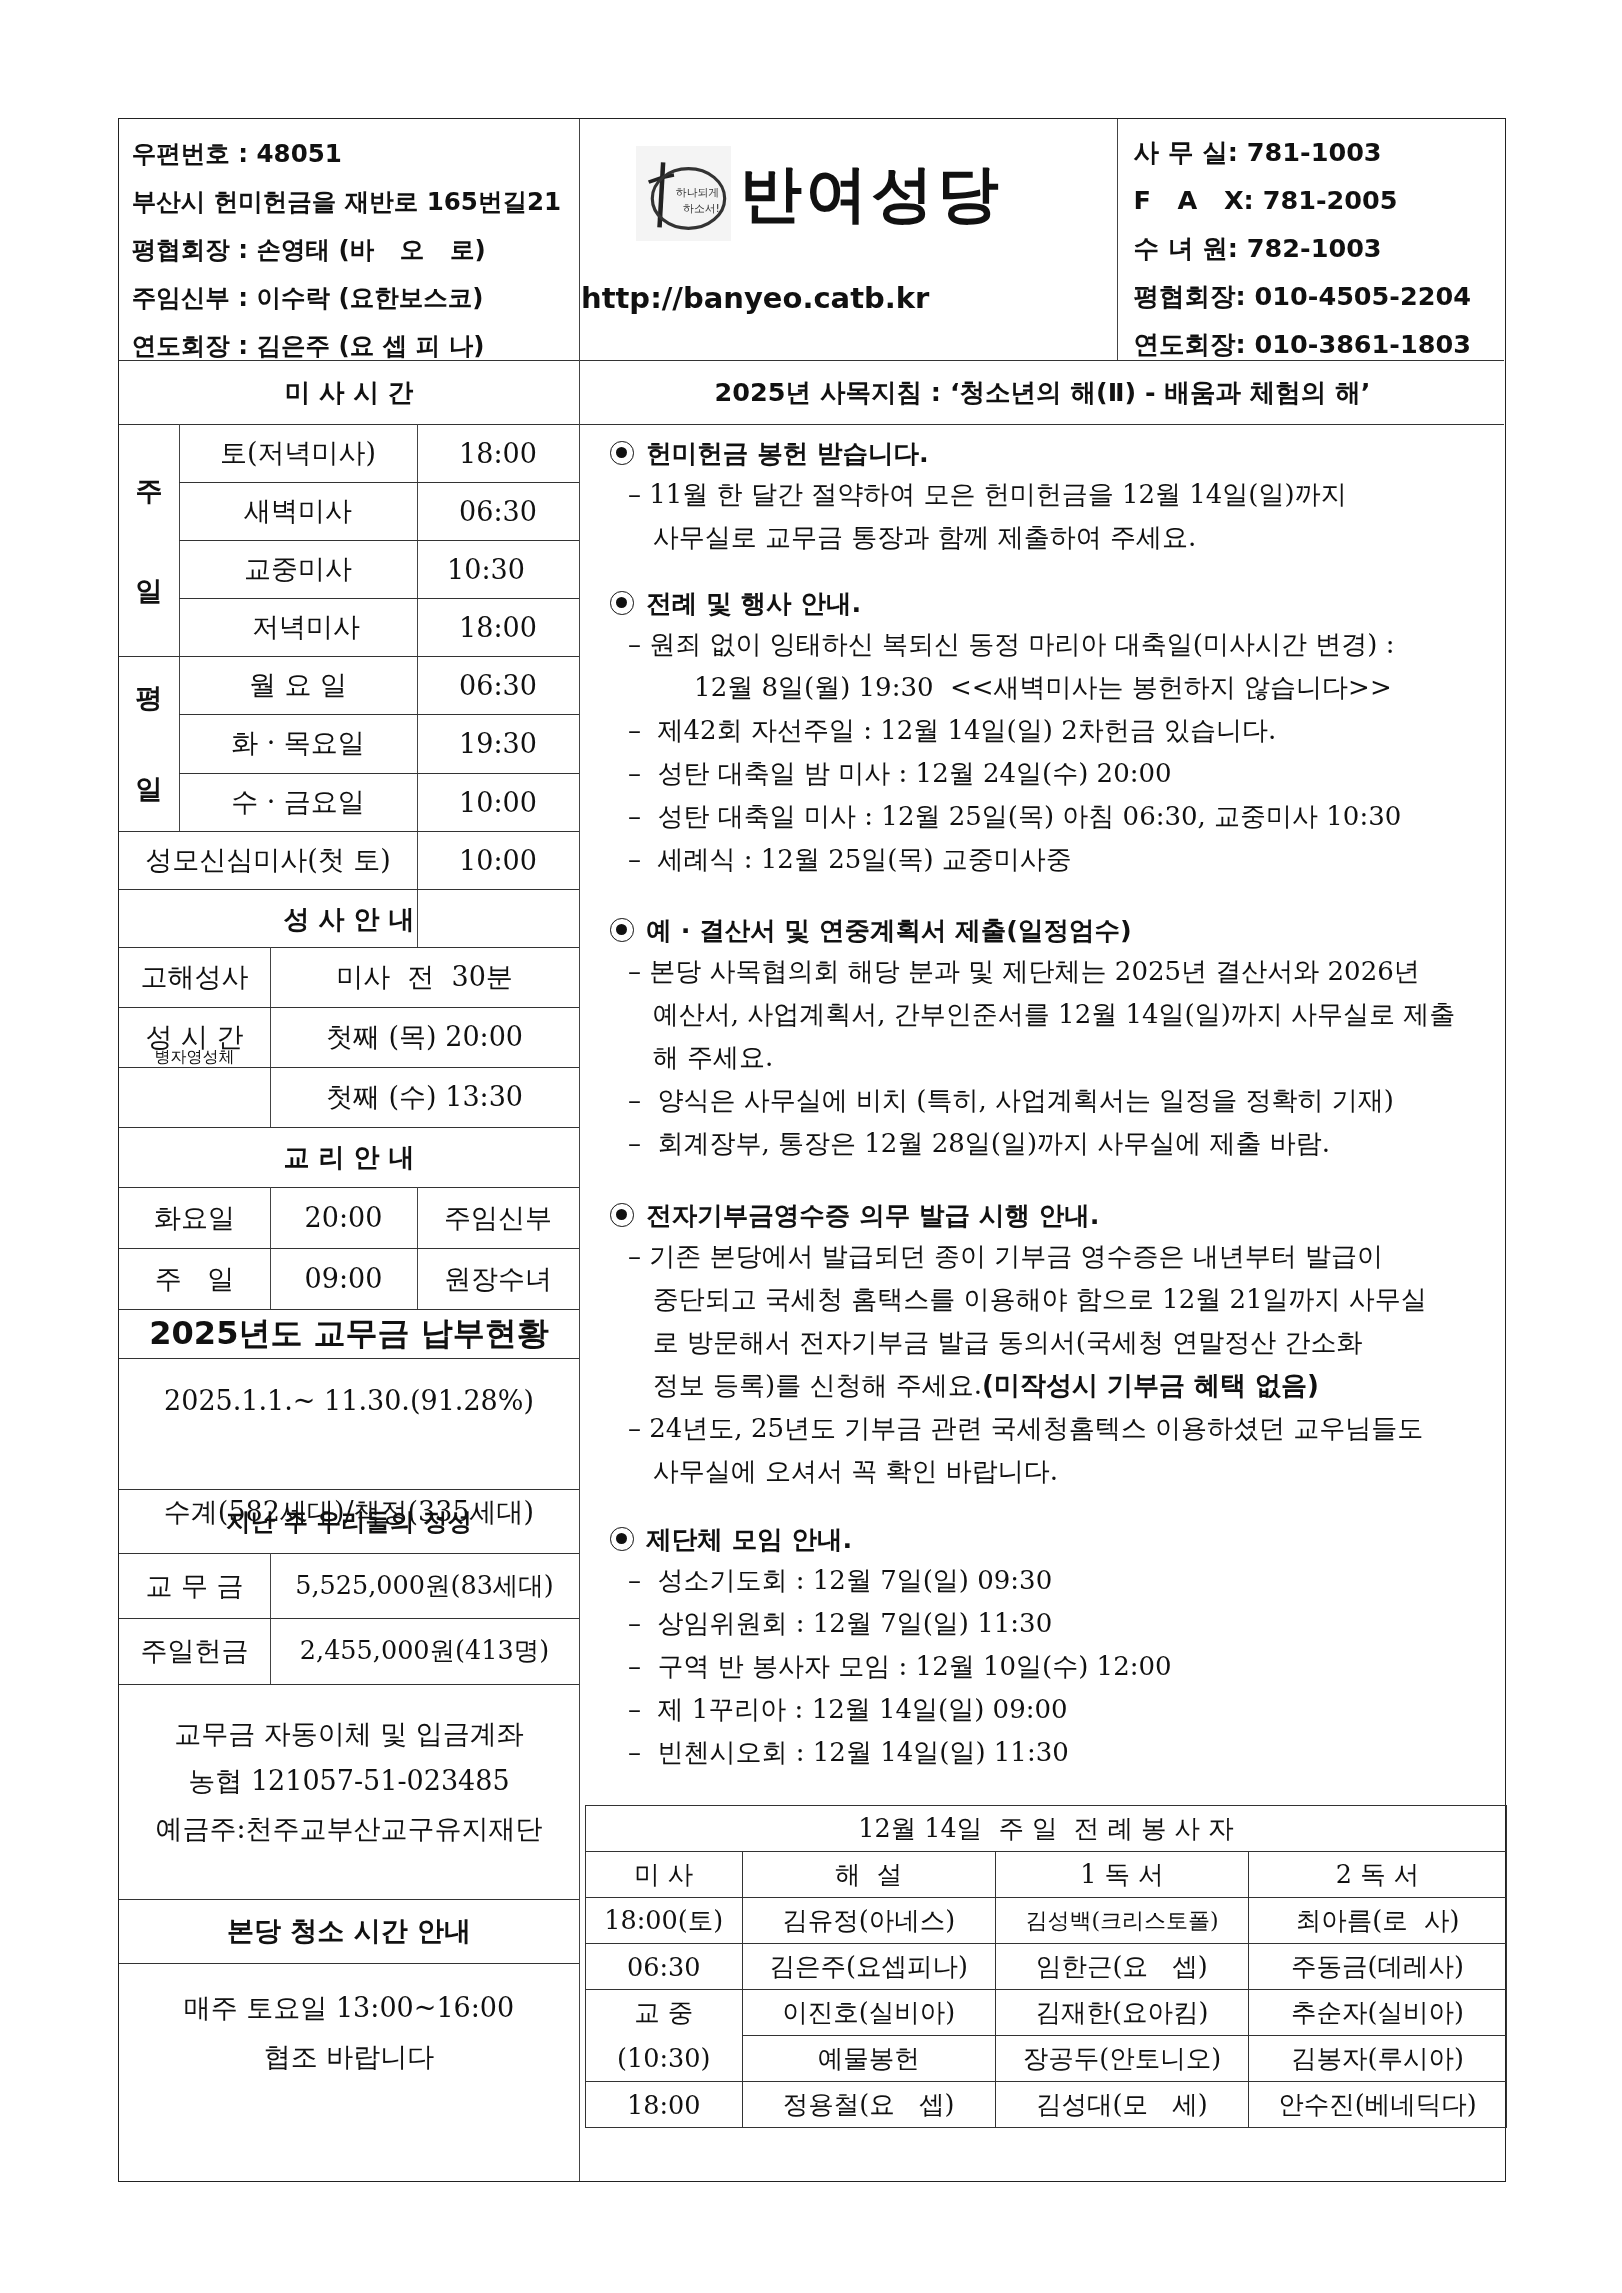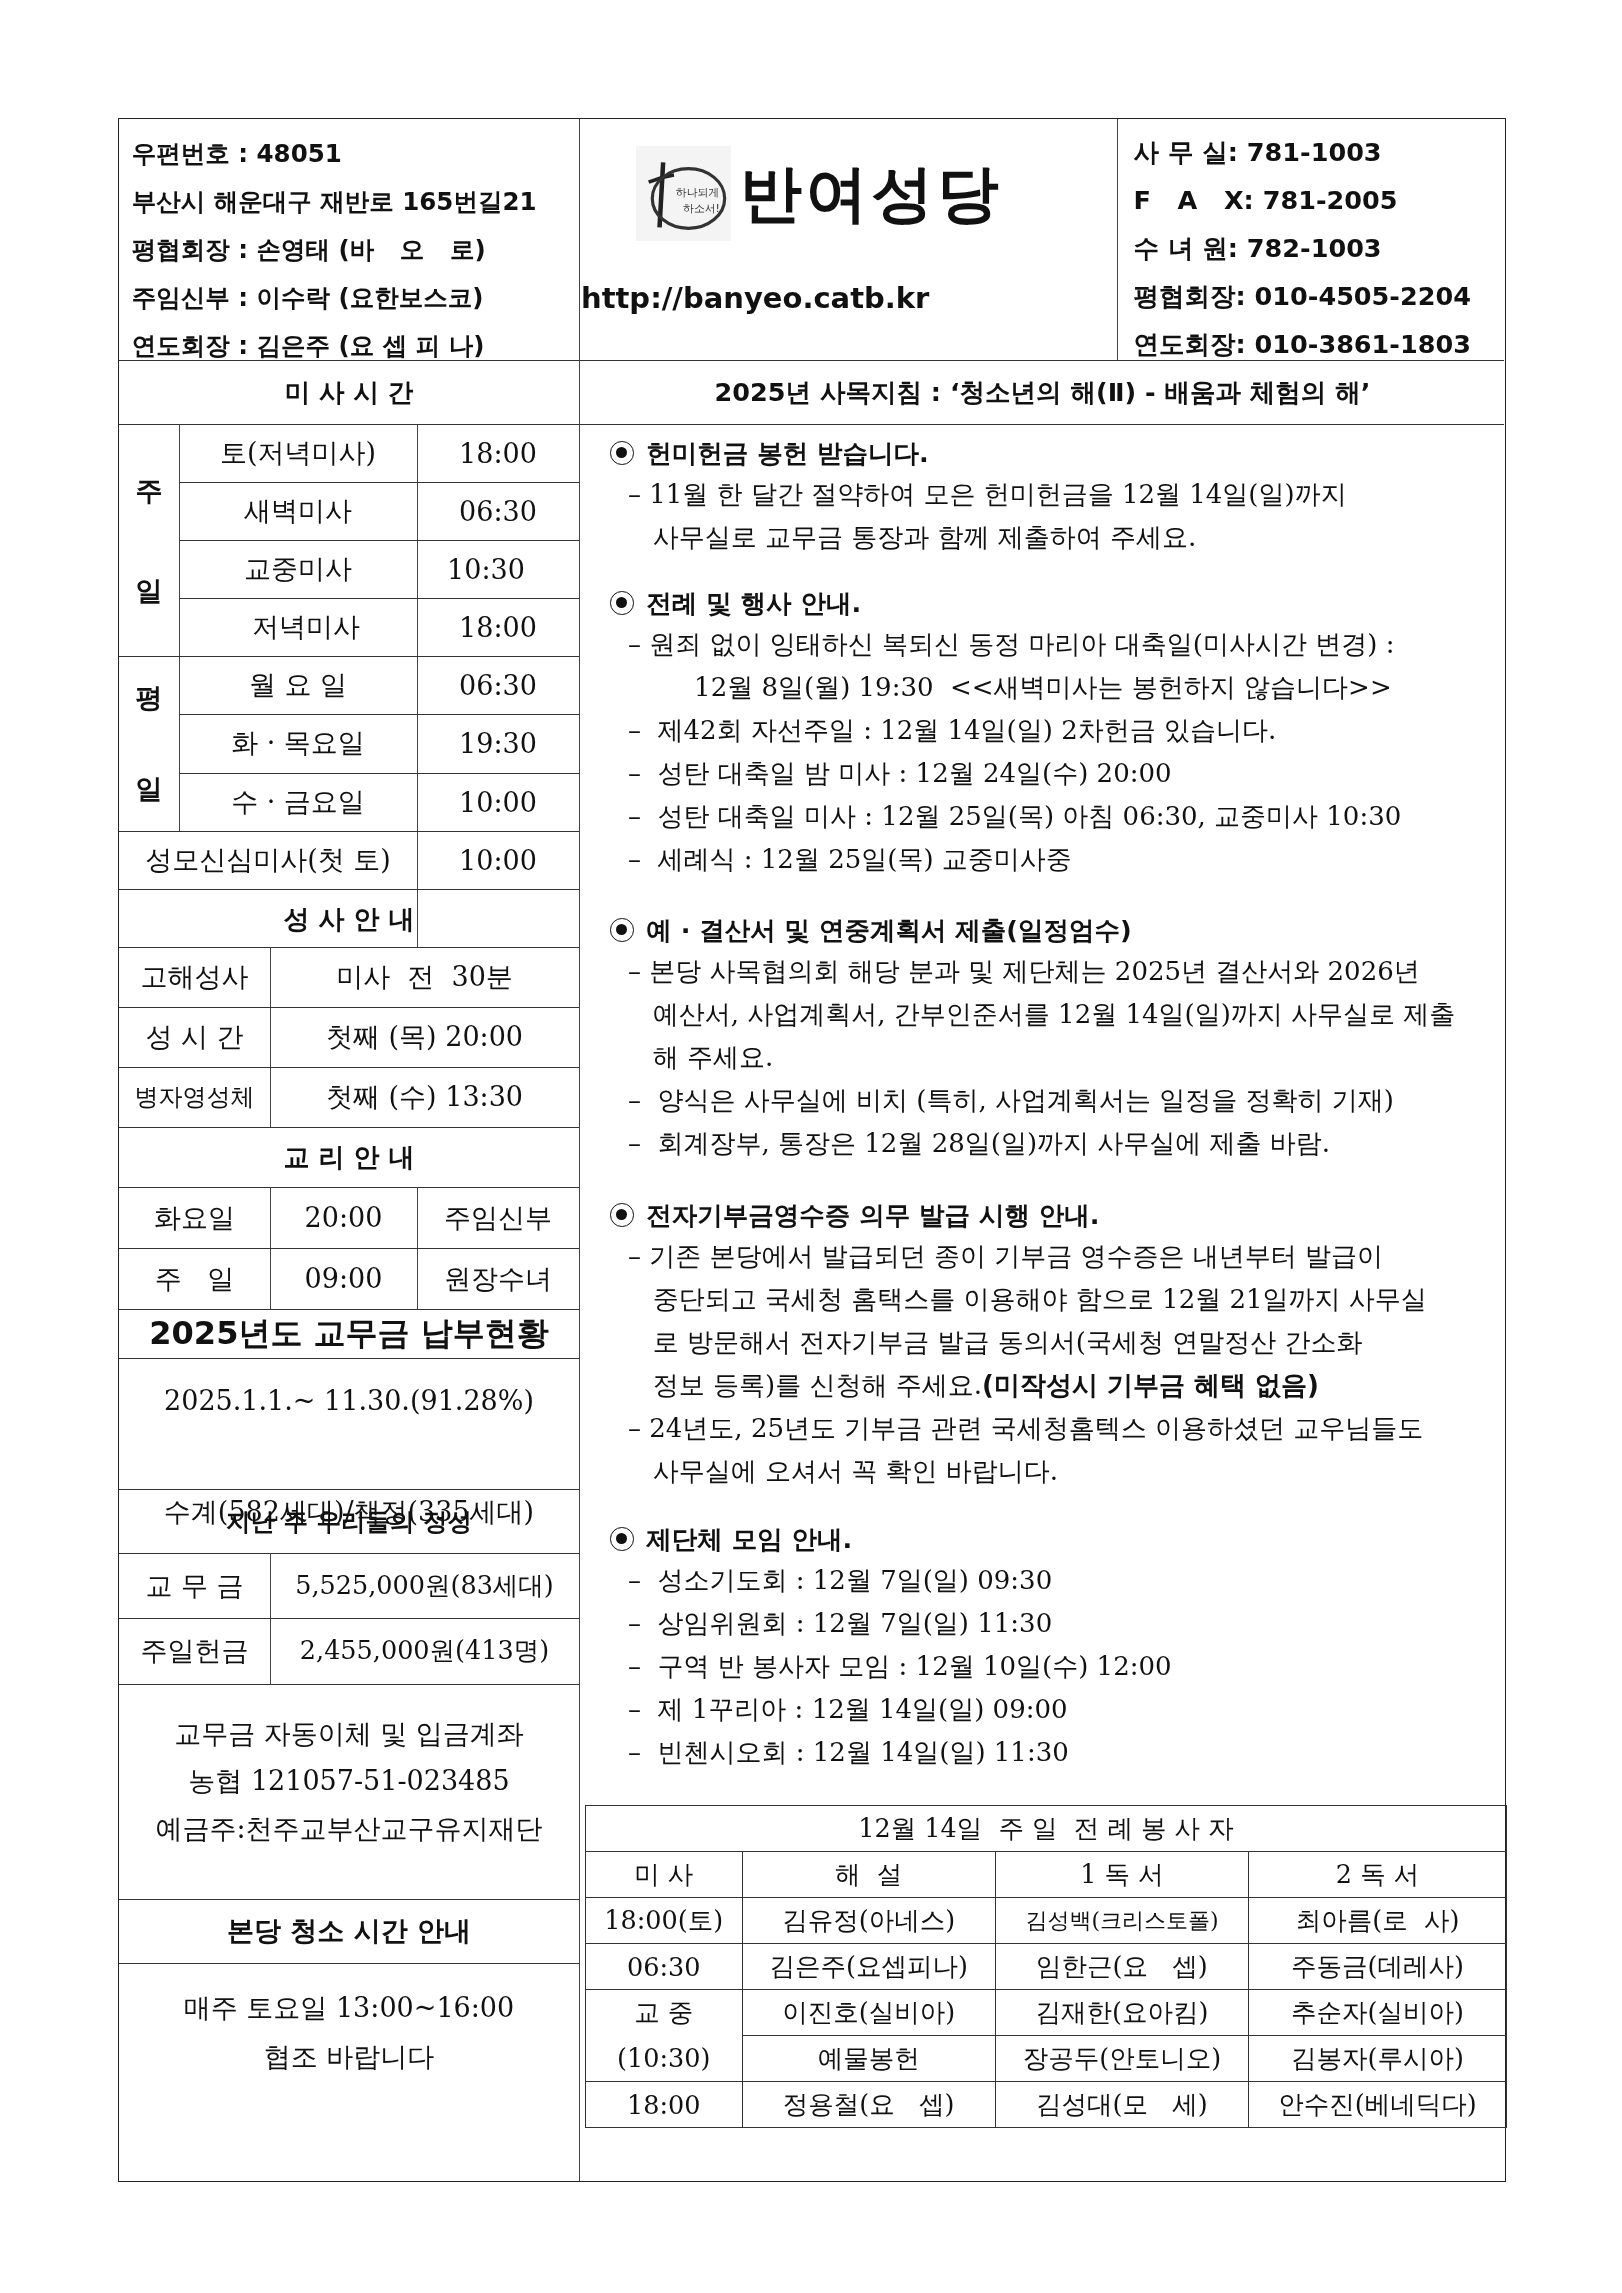--- a/index.html
+++ b/index.html
@@ -35,21 +35,21 @@
   table.srv{border-collapse:collapse;width:922px;}
   table.srv td{border:1.8px solid #333;text-align:center;font-size:25.5px;height:45px;padding:0;white-space:pre;}
 </style>
 </head>
 <body>
 
 <div class="frame">
 
   <div class="abs hdr-left sans">
     <div>우편번호 : 48051</div>
-    <div>부산시 해운대구 재반로 165번길21</div>
+    <div>부산시 헌미헌금을 재반로 165번길21</div>
     <div>평협회장 : 손영태 (바   오   로)</div>
     <div>주임신부 : 이수락 (요한보스코)</div>
     <div>연도회장 : 김은주 (요 셉 피 나)</div>
   </div>
   <div class="vline" style="left:460px;top:0;height:241px;"></div>
 
   <div class="abs logo-box sans">
     <div class="logo-row">
       <div class="logo-mark">
         <svg width="95" height="95" viewBox="0 0 105 105">
@@ -121,21 +121,21 @@
   <div class="hline" style="left:0;top:770px;width:460px;"></div>
 
   <div class="lhead sans" style="left:0;top:772px;width:460px;height:56px;">성 사 안 내</div>
   <div class="vline" style="left:151px;top:828px;height:180px;"></div>
   <div class="lcell" style="left:0;top:828px;width:151px;height:60px;">고해성사</div>
   <div class="lcell" style="left:151px;top:828px;width:309px;height:60px;">미사  전  30분</div>
   <div class="hline" style="left:0;top:888px;width:460px;"></div>
   <div class="lcell" style="left:0;top:888px;width:151px;height:60px;">성 시 간</div>
   <div class="lcell" style="left:151px;top:888px;width:309px;height:60px;">첫째 (목) 20:00</div>
   <div class="hline" style="left:0;top:948px;width:460px;"></div>
-  <div class="lcell" style="left:0;top:948px;width:151px;height:60px;font-size:24px;">병자영성체</div>
+  <div class="lcell" style="left:0;top:908px;width:151px;height:60px;font-size:16px;">병자영성체</div>
   <div class="lcell" style="left:151px;top:948px;width:309px;height:60px;">첫째 (수) 13:30</div>
   <div class="hline" style="left:0;top:1008px;width:460px;"></div>
 
   <div class="lhead sans" style="left:0;top:1008px;width:460px;height:60px;">교 리 안 내</div>
   <div class="hline" style="left:0;top:1068px;width:460px;"></div>
   <div class="vline" style="left:151px;top:1068px;height:122px;"></div>
   <div class="vline" style="left:298px;top:1068px;height:122px;"></div>
   <div class="lcell" style="left:0;top:1068px;width:151px;height:61px;">화요일</div>
   <div class="lcell" style="left:151px;top:1068px;width:147px;height:61px;">20:00</div>
   <div class="lcell" style="left:298px;top:1068px;width:162px;height:61px;">주임신부</div>

